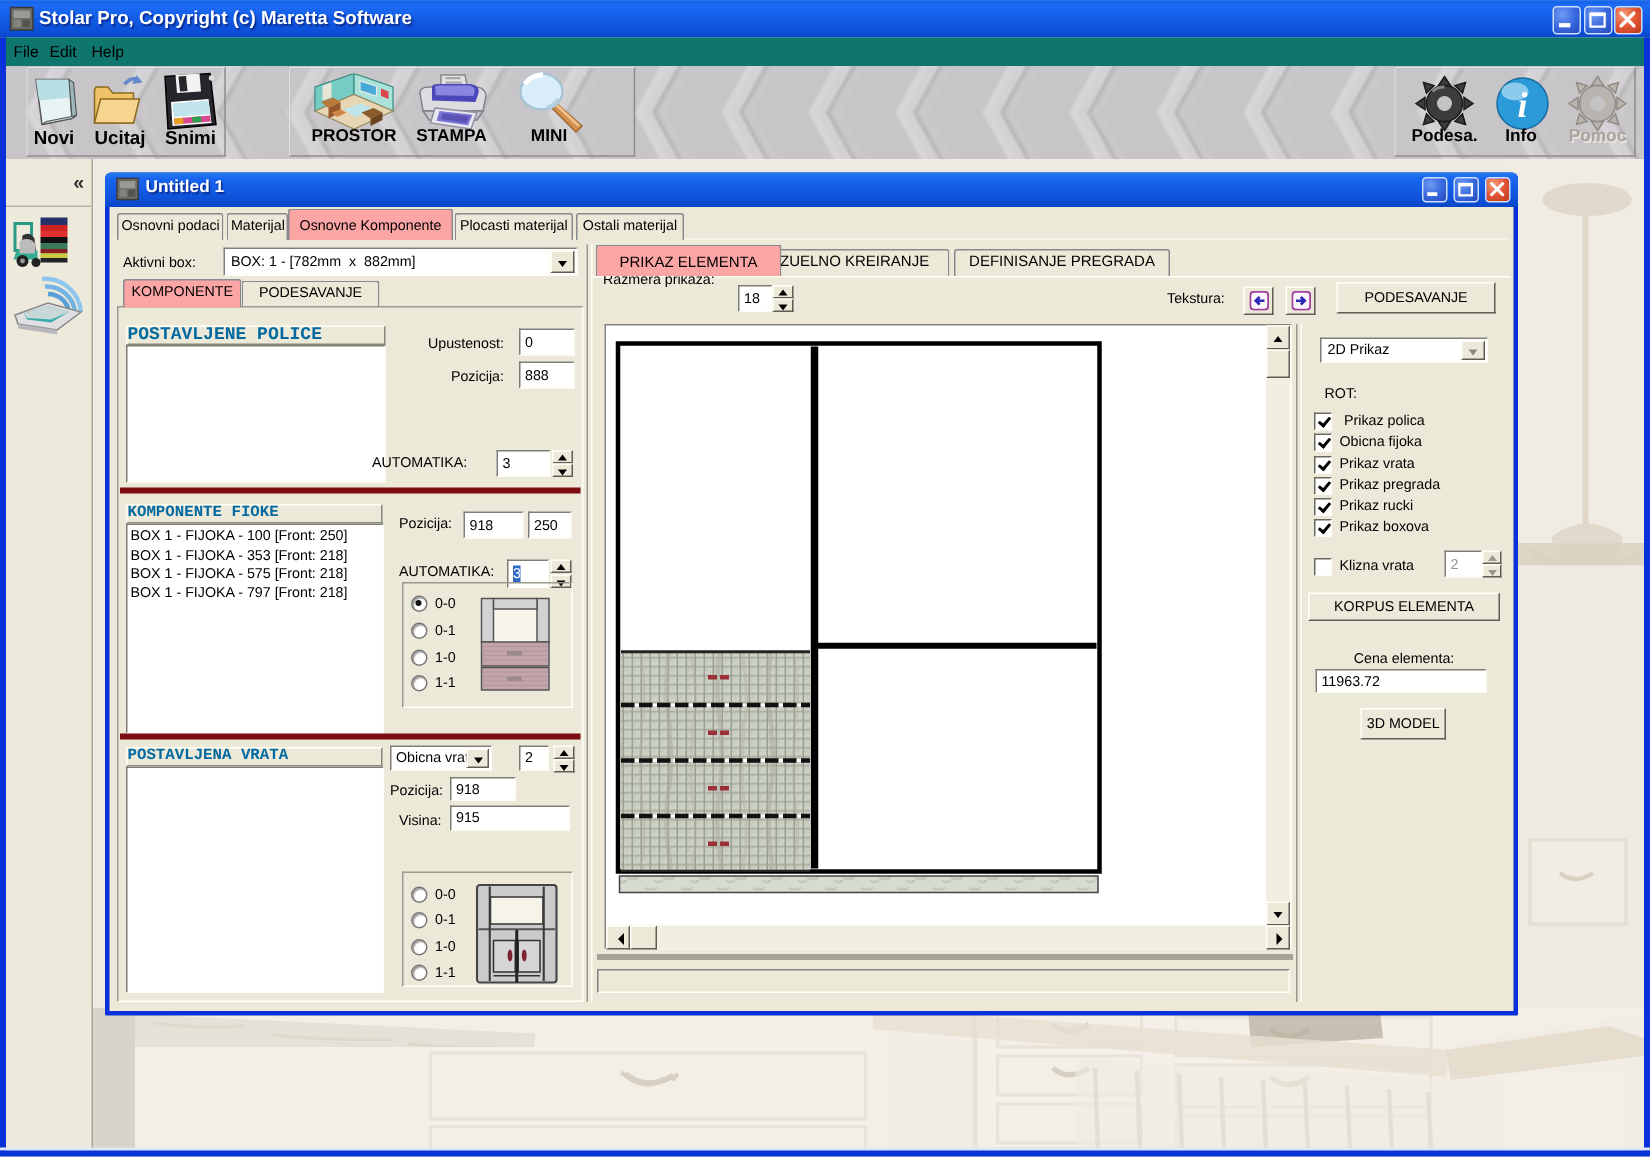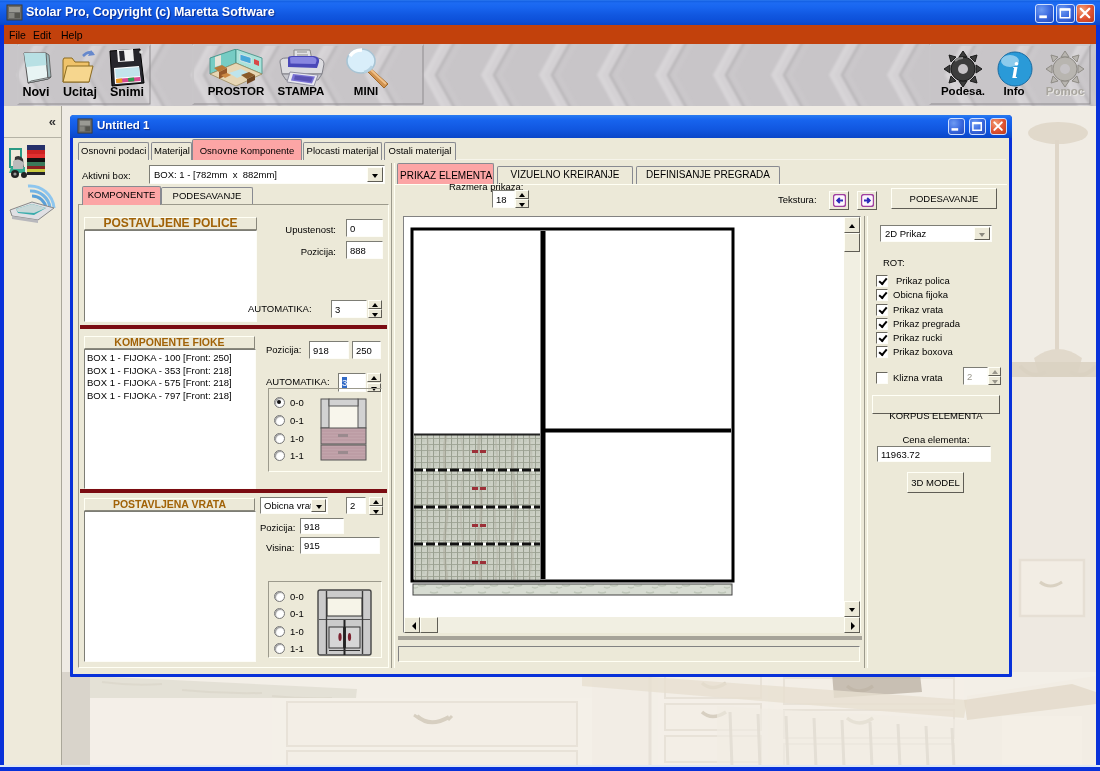--- a/index.html
+++ b/index.html
@@ -7,38 +7,38 @@
   #app{position:absolute;left:0;top:0;width:1100px;height:771px;}
   .abs{position:absolute;}
   #titlebar{left:0;top:0;width:1100px;height:25px;
     background:linear-gradient(to bottom,#2a77ee 0%,#1562e6 6%,#1d6bf3 12%,#1865ef 30%,#1157e0 60%,#0c4fd8 85%,#0947c8 100%);}
   #titlebar .ttext{position:absolute;left:26px;top:5px;color:#fff;font-size:12.5px;font-weight:bold;
     text-shadow:1px 1px 1px #0a2a8a;}
   .capbtn{position:absolute;width:20px;height:20px;border-radius:3px;
     border:1px solid #cfe0ff;box-sizing:border-box;}
   .capbtn.bl{background:radial-gradient(circle at 32% 28%,#6e9bf2 0%,#3b6ae0 50%,#2348b8 100%);}
   .capbtn.close{background:radial-gradient(circle at 32% 28%,#f0a076 0%,#e25535 50%,#bc3a18 100%);}
-  #menubar{left:0;top:25px;width:1100px;height:32px;background:#c2410c;font-size:10.5px;color:#000;}
+  #menubar{left:0;top:25px;width:1100px;height:32px;background:#0f766e;font-size:10.5px;color:#000;}
   #menubar span{position:absolute;top:4px;}
   #toolbar{left:4px;top:44px;width:1092px;height:62px;background:#c6c3c6;overflow:hidden;}
   .tblabel{position:absolute;text-align:center;font-weight:bold;font-size:12.5px;color:#000;white-space:nowrap;}
   #sidebar{left:4px;top:106px;width:58px;height:661px;background:#eeeadb;border-right:1px solid #aaa79a;box-sizing:border-box;}
   #mdi{left:62px;top:106px;width:1034px;height:661px;background:#ddd6cc;overflow:hidden;}
   .tab{position:absolute;box-sizing:border-box;height:18px;font-size:9.5px;color:#000;
     background:#ece9d8;border:1px solid #888a91;border-bottom:none;border-radius:2px 2px 0 0;
     padding:2px 2px 0 2px;white-space:nowrap;overflow:hidden;}
   .tab.active{z-index:3;background:#fca5a5;}
   .field,.listbox{position:absolute;background:#fff;box-sizing:border-box;color:#000;
     border:1px solid;border-color:#7d7d75 #fdfdf8 #fdfdf8 #7d7d75;font-size:9.5px;}
   .lbl{position:absolute;font-size:9.5px;color:#000;white-space:nowrap;}
   .btn{position:absolute;background:#ece9d8;box-sizing:border-box;font-size:9.5px;white-space:nowrap;color:#000;text-align:center;
     border:1px solid;border-color:#fffff6 #5f5d55 #5f5d55 #fffff6;}
   .grpbox{position:absolute;box-sizing:border-box;border:1px solid;border-color:#9c9a8c #fffff4 #fffff4 #9c9a8c;}
-  .hdrbar{position:absolute;box-sizing:border-box;background:#ece9d8;text-align:center;color:#a16207;
-    font-size:10.5px;font-weight:bold;border:1px solid;border-color:#fffff4 #8a887c #8a887c #fffff4;}
+  .hdrbar{position:absolute;box-sizing:border-box;background:#ece9d8;color:#0369a1;
+    font-size:10.5px;font-weight:bold;border:1px solid;border-color:#fffff4 #8a887c #8a887c #fffff4;font-family:Liberation Mono, monospace;}
   .redline{position:absolute;height:4px;background:#7b0c12;}
   .radio{position:absolute;width:11px;height:11px;border-radius:50%;background:#fff;
     border:1px solid #777;box-sizing:border-box;box-shadow:inset 1px 1px 1px #999;}
   .radio.sel::after{content:"";position:absolute;left:2px;top:2px;width:4px;height:4px;border-radius:50%;background:#111;}
   .chk{position:absolute;width:12px;height:12px;background:#fff;box-sizing:border-box;
     border:1px solid;border-color:#6a685f #fdfdf8 #fdfdf8 #6a685f;}
   .chk.on::after{content:"";position:absolute;left:2px;top:2px;width:6px;height:3px;
     border-left:2px solid #000;border-bottom:2px solid #000;transform:rotate(-50deg);}
   .spinup,.spindn{position:absolute;background:#ece9d8;box-sizing:border-box;
     border:1px solid;border-color:#fffff6 #5f5d55 #5f5d55 #fffff6;}
@@ -455,22 +455,22 @@
       <line x1="27.5" y1="31" x2="27.5" y2="66" stroke="#222" stroke-width="2"></line>
       <ellipse cx="23" cy="48" rx="1.6" ry="4" fill="#7c2230"></ellipse>
       <ellipse cx="32.5" cy="48" rx="1.6" ry="4" fill="#7c2230"></ellipse>
       <line x1="12" y1="61.5" x2="43" y2="61.5" stroke="#333" stroke-width="1"></line>
     </svg>
 
     <div class="abs" style="left:321px;top:48px;width:2px;height:505px;border-left:1px solid #9c9a8c;border-right:1px solid #fffff4;"></div>
     <div class="abs" style="left:325px;top:69px;width:612px;height:1px;background:#fffff4;"></div>
     <div class="tab" style="left:427px;top:51px;width:136px;font-size:10px;text-align:center;">VIZUELNO KREIRANJE</div>
     <div class="tab" style="left:566px;top:51px;width:144px;font-size:10px;text-align:center;">DEFINISANJE PREGRADA</div>
-    <div class="tab active" style="left:327px;top:48px;width:97px;height:21px;padding-top:6px;font-size:10px;text-align:center;">PRIKAZ ELEMENTA</div>
-    <div class="lbl" style="left:332px;top:66px;margin-left:47px;">Razmera prikaza:</div>
+    <div class="tab active" style="left:327px;top:48px;width:124px;height:21px;padding-top:6px;font-size:10px;text-align:center;">PRIKAZ ELEMENTA</div>
+    <div class="lbl" style="left:332px;top:66px;">Razmera prikaza:</div>
     <div class="field" style="left:422px;top:75px;width:23px;height:18px;padding:3px 0 0 3px;">18</div>
     <div class="spinup" style="left:445px;top:75px;width:14px;height:9px;">
         <span class="sarr up" style="left:3px;top:2px;"></span>
       </div>
     <div class="spindn" style="left:445px;top:84px;width:14px;height:9px;">
         <span class="sarr dn" style="left:3px;top:3px;"></span>
       </div>
     <div class="lbl" style="left:708px;top:79px;">Tekstura:</div>
     <div class="btn" style="left:759px;top:76px;width:20px;height:19px;">
       <svg width="13" height="13" viewBox="0 0 13 13" style="margin-top:2px;">
@@ -575,21 +575,21 @@
       <div class="lbl" style="left:823px;top:231px;">Prikaz boxova</div>
     <div class="chk" style="left:806px;top:257px;"></div>
       <div class="lbl" style="left:823px;top:257px;">Klizna vrata</div>
     <div class="field" style="left:893px;top:252px;width:25px;height:18px;padding:3px 0 0 3px;color:#9a978c;">2</div>
     <div class="spinup" style="left:918px;top:252px;width:13px;height:9px;">
         <span class="sarr up" style="left:3px;top:2px;border-bottom-color:#9a978c;"></span>
       </div>
     <div class="spindn" style="left:918px;top:261px;width:13px;height:9px;">
         <span class="sarr dn" style="left:3px;top:3px;border-top-color:#9a978c;"></span>
       </div>
-    <div class="btn" style="left:802px;top:280px;width:128px;height:19px;padding-top:14px;">KORPUS ELEMENTA</div>
+    <div class="btn" style="left:802px;top:280px;width:128px;height:19px;padding-top:3px;">KORPUS ELEMENTA</div>
     <div class="lbl" style="left:802px;top:319px;width:128px;text-align:center;">Cena elementa:</div>
     <div class="field" style="left:807px;top:331px;width:114px;height:16px;padding:2px 0 0 3px;">11963.72</div>
     <div class="btn" style="left:837px;top:357px;width:57px;height:21px;padding-top:4px;">3D MODEL</div>
   </div>
   <div class="abs" style="left:0;top:25px;width:4px;height:742px;background:#0831d9;"></div>
   <div class="abs" style="left:1096px;top:25px;width:4px;height:742px;background:#0831d9;"></div>
   <div class="abs" style="left:0;top:765px;width:1100px;height:2px;background:#dce6f5;"></div>
   <div class="abs" style="left:0;top:767px;width:1100px;height:4px;background:#0831d9;"></div>
 </div>
 

